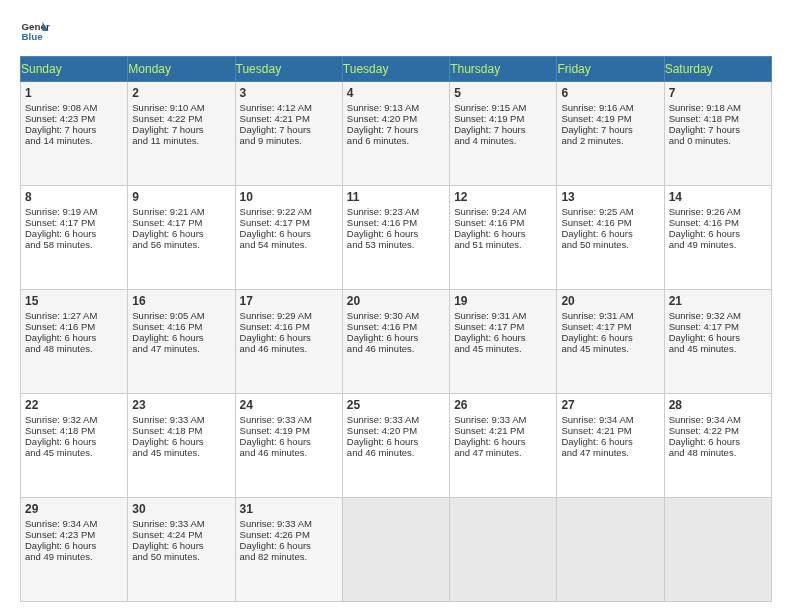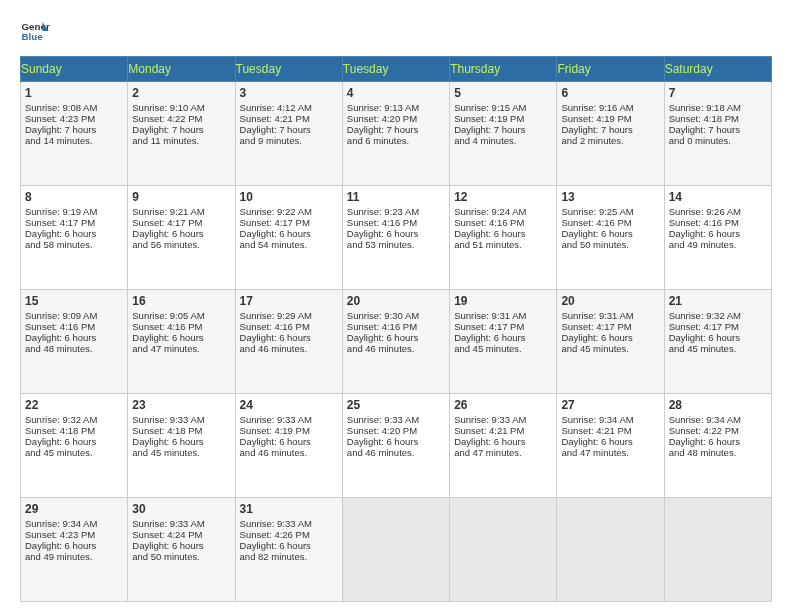--- a/index.html
+++ b/index.html
@@ -217,21 +217,21 @@
             <span class="day-num">14</span>
             <div>Sunrise: 9:26 AM</div>
             <div>Sunset: 4:16 PM</div>
             <div>Daylight: 6 hours</div>
             <div>and 49 minutes.</div>
           </td>
         </tr>
         <tr>
           <td>
             <span class="day-num">15</span>
-            <div>Sunrise: 9:09 AM</div>
+            <div>Sunrise: 1:27 AM</div>
             <div>Sunset: 4:16 PM</div>
             <div>Daylight: 6 hours</div>
             <div>and 48 minutes.</div>
           </td>
           <td>
             <span class="day-num">16</span>
             <div>Sunrise: 9:05 AM</div>
             <div>Sunset: 4:16 PM</div>
             <div>Daylight: 6 hours</div>
             <div>and 47 minutes.</div>

